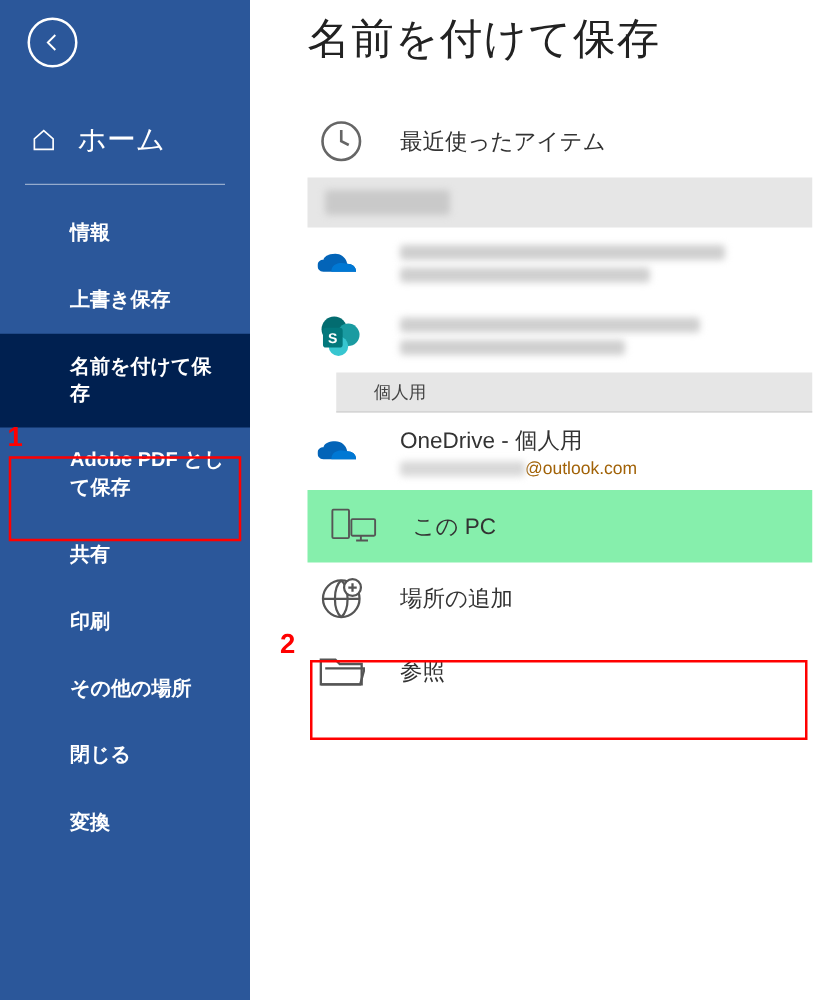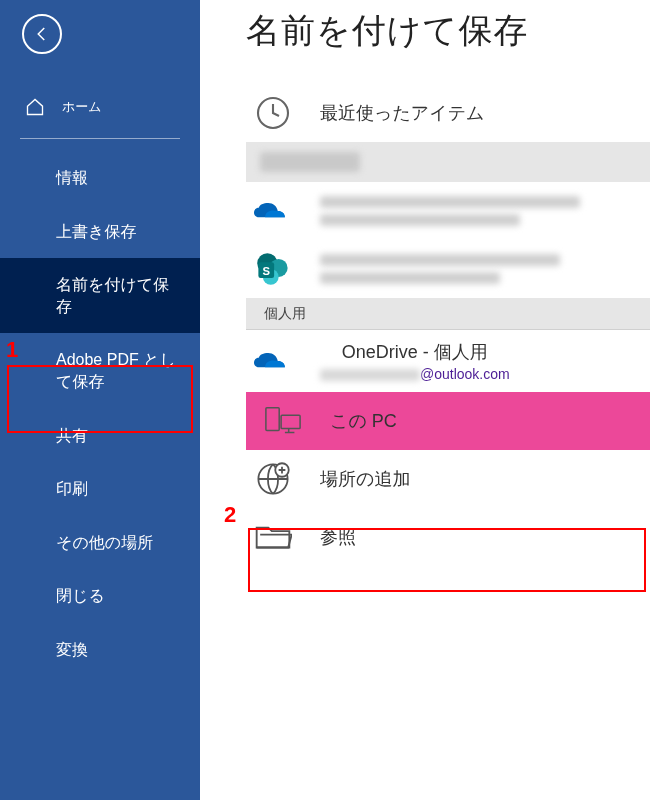--- a/index.html
+++ b/index.html
@@ -30,31 +30,31 @@
       margin-left: 22px;
       margin-bottom: 28px;
       cursor: pointer;
     }
     .back-button svg { width: 18px; height: 18px; }
     .top-nav { padding: 0 0 0 0; }
     .nav-item {
       display: flex;
       align-items: center;
       padding: 14px 0 14px 24px;
-      font-size: 13px;
+      font-size: 23px;
       cursor: pointer;
       text-align: center;
     }
     .nav-item .icon { width: 22px; height: 22px; margin-right: 16px; display: flex; align-items: center; justify-content: center; }
     .divider {
       border: none;
       border-top: 1px solid rgba(255,255,255,0.5);
       margin: 6px 20px 8px 20px;
     }
-    .sub-nav { padding-top: 4px; }
+    .sub-nav { padding-top: 4px; font-weight: bold; }
     .sub-item {
       padding: 16px 18px 16px 56px;
       font-size: 16px;
       cursor: pointer;
       line-height: 1.35;
     }
     .sub-item.selected {
       background: #002050;
     }
     .annotation-box-1 {
@@ -83,57 +83,56 @@
       color: #222;
       margin-bottom: 30px;
       letter-spacing: 1px;
     }
     .loc-item {
       display: flex;
       align-items: center;
       padding: 10px 0 10px 54px;
       cursor: pointer;
       min-height: 56px;
-      text-align: center;
     }
     .loc-item .loc-icon {
       width: 38px; height: 38px;
       margin-right: 28px;
       display: flex; align-items: center; justify-content: center;
     }
     .loc-label { font-size: 18px; color: #333; }
-    .loc-sub { font-size: 14px; color: #4c1d95; margin-top: 2px; }
+    .loc-sub { font-size: 14px; color: #a16207; margin-top: 2px; }
     .section-bar {
       background: #e6e6e6;
       height: 32px;
-      margin-left: 46px;
-      display: flex;
-      align-items: center;
-      padding-left: 18px;
+      margin-left: 69px;
+      display: flex;
+      align-items: center;
+      padding-left: 30px;
       font-size: 14px;
       color: #444;
       border-bottom: 1px solid #d0d0d0;
     }
     .blurred-bar {
       background: #e6e6e6;
       height: 40px;
       margin-left: 46px;
       display: flex;
       align-items: center;
       padding-left: 14px;
     }
     .blur-pill {
       width: 100px; height: 20px; background: #c9c9c9; border-radius: 3px; filter: blur(3px);
     }
     .blur-lines {
       display: flex; flex-direction: column; gap: 6px;
     }
     .blur-line { height: 12px; background: #cfcfcf; border-radius: 3px; filter: blur(3px); }
     .this-pc {
-      background: #ec4899;
+      background: #86efac;
       margin-left: 46px;
       padding-left: 18px;
     }
     .annotation-box-2 {
       position: absolute;
       border: 2px solid #ff0000;
       pointer-events: none;
       left: 248px; top: 528px;
       width: 398px; height: 64px;
     }

